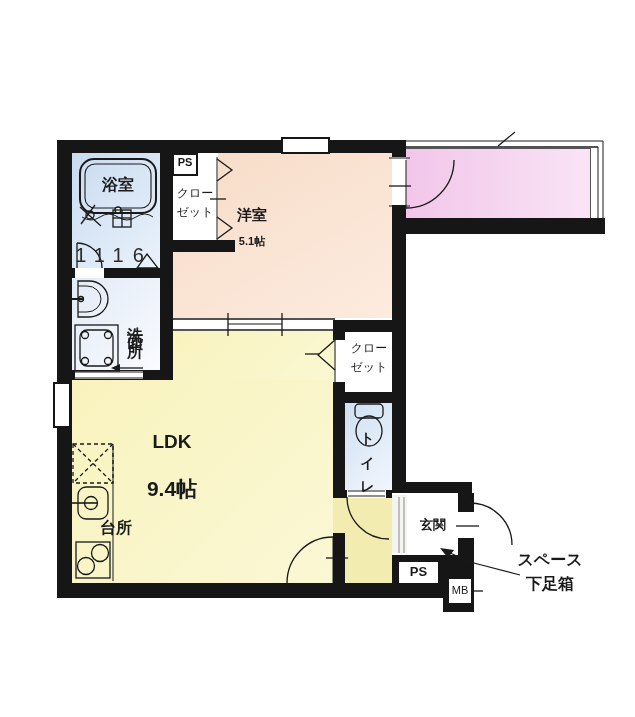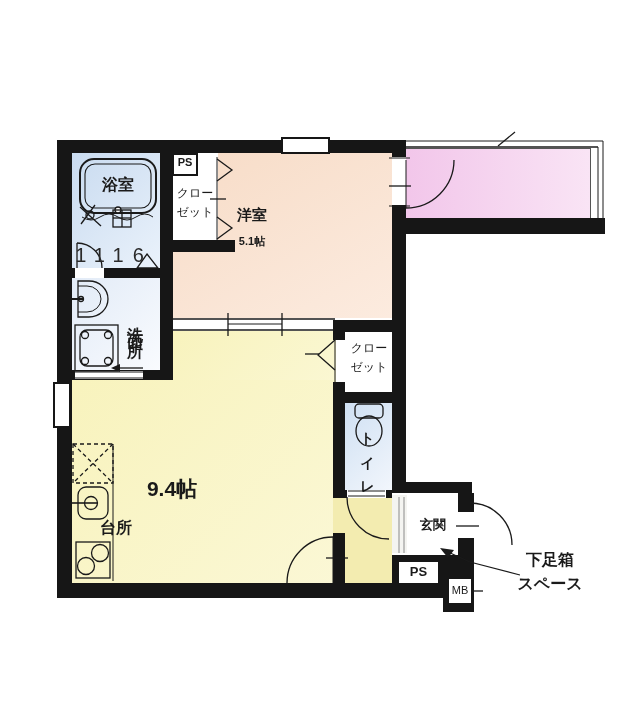--- a/index.html
+++ b/index.html
@@ -221,23 +221,24 @@
     <div>ゼット</div>
   </div>
   <div class="lbl b" style="left:196px;top:206px;width:112px;font-size:15px;">洋室</div>
   <div class="lbl b" style="left:196px;top:234px;width:112px;font-size:11px;">5.1帖</div>
   <div class="lbl b vert" style="left:124px;top:282px;height:88px;font-size:16px;letter-spacing:8px;">洗面所</div>
   <div class="lbl" style="left:344px;top:339px;width:50px;font-size:12px;line-height:19px;">
     <div>クロー</div>
     <div>ゼット</div>
   </div>
   <div class="lbl b vert" style="left:359px;top:422px;height:74px;font-size:14px;letter-spacing:9px;">トイレ</div>
+  <div class="lbl b" style="left:112px;top:431px;width:120px;font-size:19px;">LDK</div>
   <div class="lbl b" style="left:112px;top:475px;width:120px;font-size:21px;">9.4帖</div>
   <div class="lbl b" style="left:94px;top:518px;width:44px;font-size:16px;">台所</div>
   <div class="lbl b" style="left:409px;top:516px;width:48px;font-size:13px;">玄関</div>
   <div class="lbl b" style="left:399px;top:564px;width:39px;font-size:13px;">PS</div>
   <div class="lbl" style="left:449px;top:584px;width:22px;font-size:11px;">MB</div>
   <div class="lbl b" style="left:496px;top:548px;width:108px;font-size:16px;line-height:24px;">
+    <div>スペース</div>
     <div>下足箱</div>
-    <div>スペース</div>
   </div>
 
 </div>
 
 </body></html>

